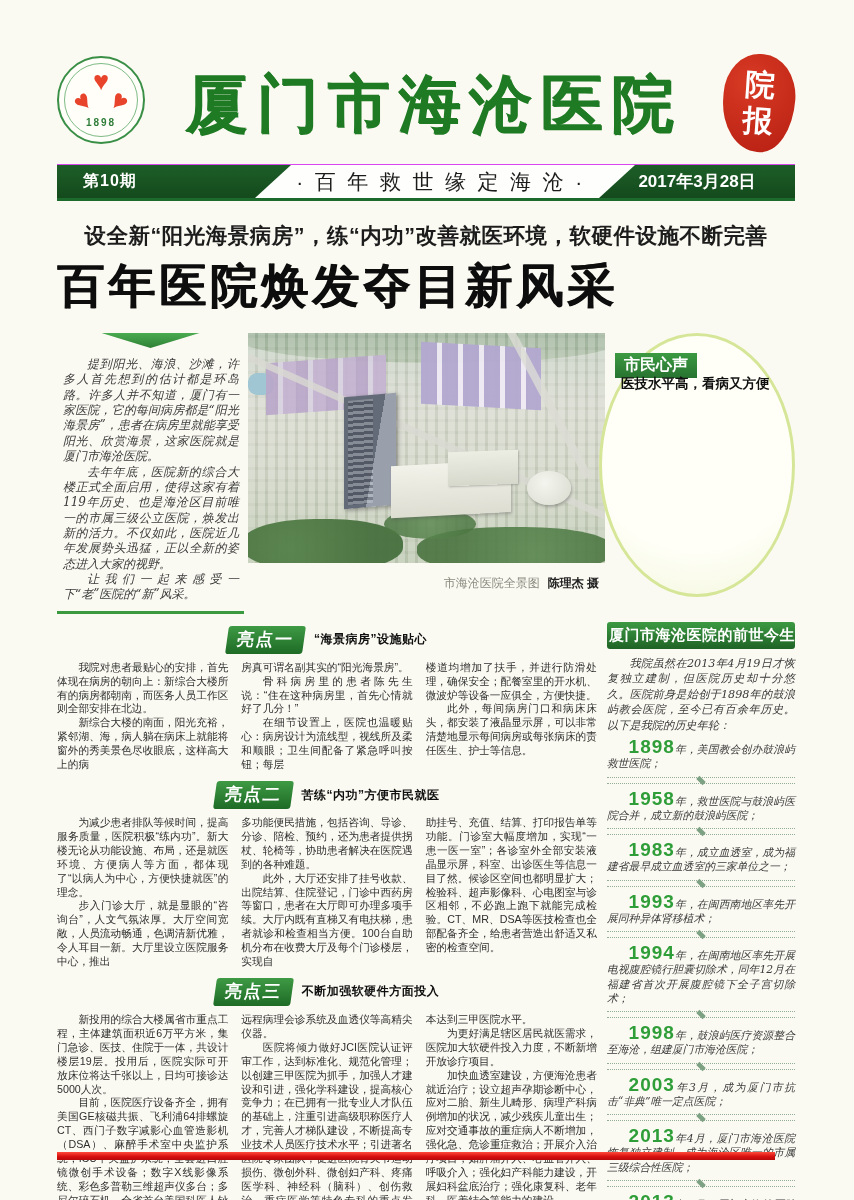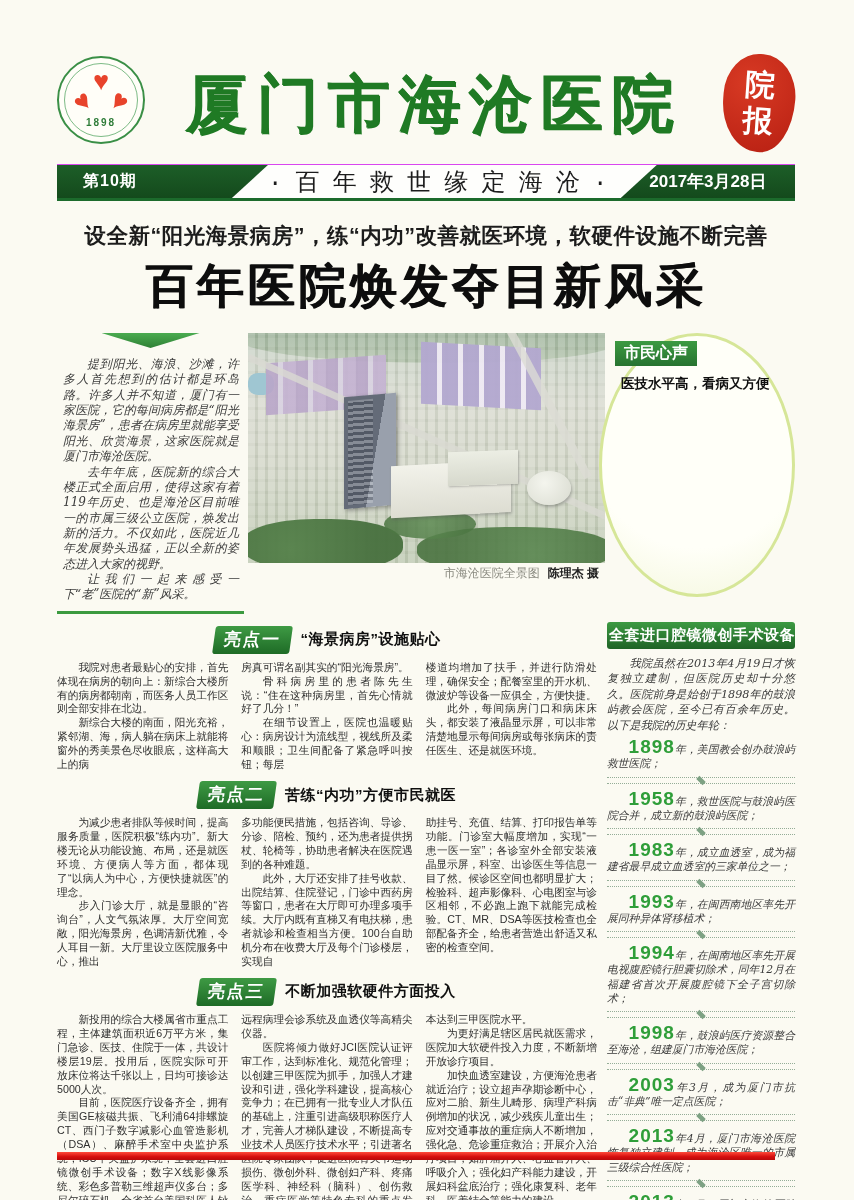--- a/index.html
+++ b/index.html
@@ -15,26 +15,26 @@
   .logo .h1{top:10px;left:50%;transform:translateX(-50%);}
   .logo .h2{top:30px;left:16px;transform:rotate(-40deg);}
   .logo .h3{top:30px;right:16px;transform:rotate(40deg);}
   .logo .yr{position:absolute;bottom:14px;width:100%;text-align:center;font-size:10px;color:#2f7d39;letter-spacing:2px;font-weight:bold;}
   .mast-title{flex:1;text-align:center;font-family:"DejaVu Serif",serif;font-weight:900;font-size:62px;color:#1f7a24;letter-spacing:9px;line-height:104px;white-space:nowrap;text-shadow:1px 1px 0 #1f7a24;}
   .seal{width:72px;height:98px;background:radial-gradient(circle at 35% 30%,#d83a24,#b71f12);border-radius:50% 50% 46% 54%/44% 46% 58% 54%;transform:rotate(4deg);color:#fff;display:flex;flex-direction:column;align-items:center;justify-content:center;font-family:"DejaVu Serif",serif;font-weight:900;font-size:30px;line-height:1.2;flex:none;margin-top:2px;}
 
   
   .issuebar{margin-top:2px;position:relative;height:33px;border-top:1px solid #d946ef;border-bottom:3px solid #1c6b2c;background:#fefefc;display:flex;align-items:stretch;}
   .issuebar .seg-left{width:208px;background:linear-gradient(#1d5e28,#144a1c);color:#fff;clip-path:polygon(0 0,100% 0,calc(100% - 36px) 100%,0 100%);display:flex;align-items:center;padding-left:26px;font-size:16px;font-weight:bold;letter-spacing:1px;}
-  .issuebar .seg-mid{flex:1;align-self:center;text-align:center;font-family:Liberation Mono, monospace;font-size:24px;color:#1c1c1c;letter-spacing:0.55em;white-space:nowrap;}
+  .issuebar .seg-mid{flex:1;align-self:center;text-align:center;font-family:Liberation Sans, sans-serif;font-size:21px;color:#1c1c1c;letter-spacing:0.55em;white-space:nowrap;}
   .issuebar .seg-right{width:196px;background:linear-gradient(#1d5e28,#144a1c);color:#fff;clip-path:polygon(36px 0,100% 0,100% 100%,0 100%);display:flex;align-items:center;justify-content:center;font-size:17px;font-weight:bold;}
 
   
   .kicker{margin-top:20px;text-align:center;font-size:21.5px;color:#1c1c1c;font-weight:600;letter-spacing:0.5px;white-space:nowrap;}
-  .bigtitle{text-align:center;font-family:"DejaVu Serif",serif;font-weight:900;font-size:47px;color:#0d0d0d;letter-spacing:4px;margin-top:5px;white-space:nowrap;text-shadow:1px 0 0 #0d0d0d;}
+  .bigtitle{text-align:left;font-family:"DejaVu Serif",serif;font-weight:900;font-size:47px;color:#0d0d0d;letter-spacing:4px;margin-top:5px;white-space:nowrap;text-shadow:1px 0 0 #0d0d0d;}
 
   
   .mainrow{display:flex;margin-top:15px;position:relative;}
   .introbox{width:176px;flex:none;position:relative;padding:24px 5px 8px 6px;border-bottom:3px solid #3b9a3f;}
   .ribbon{position:absolute;top:0;left:50%;transform:translateX(-50%);width:98px;height:15px;background:linear-gradient(#4aab50,#2f8035);clip-path:polygon(0 0,100% 0,50% 100%);}
   .intro-text p{font-family:"DejaVu Serif",serif;font-style:italic;font-size:12px;line-height:1.28;text-indent:2em;margin:0;color:#3a3a3a;text-align:justify;}
 
   .photocol{flex:1;margin-left:4px;min-width:0;}
   .photo{width:100%;height:230px;position:relative;overflow:hidden;background:linear-gradient(180deg,#c4cfc2 0%,#ccd3c6 14%,#d6d8cc 32%,#cfd3c3 62%,#bac6ad 100%);}
   .ph-mountains{position:absolute;top:-14px;left:-10px;right:-10px;height:44px;background:linear-gradient(#8aa489,#a8bba0);border-radius:0 0 45% 55%;opacity:.85;}
@@ -45,38 +45,38 @@
   .ph-road1{position:absolute;top:50%;left:-20px;width:130%;height:7px;background:#d9d9d2;transform:rotate(24deg);opacity:.8;}
   .ph-road2{position:absolute;top:20%;right:-40px;width:60%;height:8px;background:#dcdcd4;transform:rotate(62deg);opacity:.8;}
   .ph-green1{position:absolute;bottom:-8px;left:-6px;width:45%;height:52px;background:radial-gradient(circle at 30% 60%,#55814a,#47703e 70%);border-radius:45%;opacity:.95;}
   .ph-green2{position:absolute;bottom:-10px;right:-8px;width:55%;height:46px;background:radial-gradient(circle at 60% 60%,#5a8750,#4a7340 70%);border-radius:45%;opacity:.9;}
   .ph-green3{position:absolute;bottom:24px;left:38%;width:26%;height:30px;background:radial-gradient(circle,#5d8a52,#4d7743 75%);border-radius:50%;opacity:.85;}
   .ph-tower{position:absolute;top:62px;left:27%;width:52px;height:112px;background:linear-gradient(100deg,#646b78 58%,#99a0ac 58%);transform:skewY(-5deg);box-shadow:2px 2px 4px rgba(60,60,60,.45);}
   .ph-tower::before{content:"";position:absolute;inset:4px 45% 4px 4px;background:repeating-linear-gradient(0deg,rgba(255,255,255,.22) 0 3px,rgba(30,35,45,.25) 3px 6px);}
   .ph-podium{position:absolute;top:130px;left:40%;width:120px;height:52px;background:linear-gradient(#f2f2ea,#ddddd2);box-shadow:1px 2px 3px rgba(90,90,90,.4);transform:skewY(-3deg);}
   .ph-podium2{position:absolute;top:118px;left:56%;width:70px;height:34px;background:linear-gradient(#eceee4,#d6d8cc);transform:skewY(-2deg);box-shadow:1px 1px 2px rgba(90,90,90,.35);}
   .ph-round{position:absolute;top:138px;right:34px;width:44px;height:34px;background:radial-gradient(circle at 40% 35%,#f4f5ee,#d9dbd0);border-radius:50%;box-shadow:1px 2px 3px rgba(90,90,90,.4);}
-  .caption{text-align:right;font-size:12px;margin-top:2px;color:#8a8a80;padding-right:6px;white-space:nowrap;}
+  .caption{text-align:right;font-size:12px;margin-top:12px;color:#8a8a80;padding-right:6px;white-space:nowrap;}
   .caption .credit{color:#222;font-weight:bold;margin-left:8px;}
 
   
   .voice{width:196px;flex:none;position:relative;height:264px;margin-left:-6px;z-index:3;}
   .voice-oval{position:absolute;inset:0;border-radius:50%;border:3px solid #d6e698;background:radial-gradient(circle at 50% 40%,#fffff8 60%,#f4f7dd);}
-  .voice-tag{position:absolute;top:8px;left:16px;background:linear-gradient(#3c9a42,#277330);color:#fff;font-weight:bold;font-size:16px;padding:2px 9px;z-index:2;}
+  .voice-tag{position:absolute;top:20px;left:16px;background:linear-gradient(#3c9a42,#277330);color:#fff;font-weight:bold;font-size:16px;padding:2px 9px;z-index:2;}
   .voice-title{position:absolute;top:42px;left:22px;right:8px;font-weight:bold;font-size:13.5px;color:#101010;z-index:2;white-space:nowrap;}
   .voice-body{position:absolute;top:64px;left:13px;right:11px;bottom:6px;overflow:hidden;z-index:2;}
   .voice-body p{font-family:"DejaVu Serif",serif;font-style:italic;font-size:10.2px;line-height:1.34;text-indent:2em;margin:0;color:#3c3c3c;text-align:justify;}
 
   
   .bottomrow{display:flex;margin-top:8px;align-items:flex-start;}
   .leftcols{width:540px;flex:none;}
   .section{margin-bottom:9px;}
   .sec-head{display:flex;align-items:center;justify-content:center;gap:10px;margin:4px 0 7px;}
   .badge{background:linear-gradient(#3e9a44,#1e6b26);color:#fff;font-weight:bold;font-size:17px;padding:2px 10px 3px;border-radius:3px;transform:skewX(-8deg);letter-spacing:2px;}
-  .sec-title{font-weight:bold;font-size:15px;color:#0f0f0f;letter-spacing:0.5px;}
+  .sec-title{font-weight:bold;font-size:12px;color:#0f0f0f;letter-spacing:0.5px;}
   .cols{display:flex;gap:13px;}
   .col{flex:1;font-size:10.7px;line-height:1.3;text-align:justify;color:#2e2e2e;min-width:0;}
   .col p{margin:0;text-indent:2em;}
   .col.cont p:first-child{text-indent:0;}
 
   .histcol{width:188px;margin-left:10px;flex:none;}
   .hist-head{background:linear-gradient(#3c9a42,#1f6326);color:#fff;font-weight:bold;font-size:15px;text-align:center;padding:4px 2px;border-radius:3px;letter-spacing:0.5px;white-space:nowrap;}
   .hist-intro p{font-family:"DejaVu Serif",serif;font-style:italic;font-size:11.2px;line-height:1.38;text-indent:2em;margin:7px 0 4px;color:#3a3a3a;text-align:justify;}
   .event{font-family:"DejaVu Serif",serif;font-style:italic;font-size:10.8px;line-height:1.32;color:#3a3a3a;text-align:justify;}
   .event p{margin:0;text-indent:2em;}
@@ -170,34 +170,34 @@
                 <p>我院对患者最贴心的安排，首先体现在病房的朝向上：新综合大楼所有的病房都朝南，而医务人员工作区则全部安排在北边。</p>
                 <p>新综合大楼的南面，阳光充裕，紧邻湖、海，病人躺在病床上就能将窗外的秀美景色尽收眼底，这样高大上的病</p>
               </div>
             <div class="col cont">
                 <p>房真可谓名副其实的“阳光海景房”。</p>
                 <p>骨科病房里的患者陈先生说：“住在这种病房里，首先心情就好了几分！”</p>
                 <p>在细节设置上，医院也温暖贴心：病房设计为流线型，视线所及柔和顺眼；卫生间配备了紧急呼叫按钮；每层</p>
               </div>
             <div class="col cont">
                 <p>楼道均增加了扶手，并进行防滑处理，确保安全；配餐室里的开水机、微波炉等设备一应俱全，方便快捷。</p>
-                <p>此外，每间病房门口和病床床头，都安装了液晶显示屏，可以非常清楚地显示每间病房或每张病床的责任医生、还是就医环境。</p>
+                <p>此外，每间病房门口和病床床头，都安装了液晶显示屏，可以非常清楚地显示每间病房或每张病床的责任医生、护士等信息。</p>
               </div>
           </div>
         </div>
 
         <div class="section">
           <div class="sec-head">
             <span class="badge">亮点二</span>
             <span class="sec-title">苦练“内功”方便市民就医</span>
           </div>
           <div class="cols">
             <div class="col">
                 <p>为减少患者排队等候时间，提高服务质量，医院积极“练内功”。新大楼无论从功能设施、布局，还是就医环境、方便病人等方面，都体现了“以病人为中心，方便快捷就医”的理念。</p>
-                <p>步入门诊大厅，就是显眼的“咨询台”，人文气氛浓厚。大厅空间宽敞，阳光海景房，色调清新优雅，令人耳目一新。大厅里设立医院服务中心，推出</p>
+                <p>步入门诊大厅，就是显眼的“咨询台”，人文气氛浓厚。大厅空间宽敞，人员流动畅通，色调清新优雅，令人耳目一新。大厅里设立医院服务中心，推出</p>
               </div>
             <div class="col cont">
                 <p>多功能便民措施，包括咨询、导诊、分诊、陪检、预约，还为患者提供拐杖、轮椅等，协助患者解决在医院遇到的各种难题。</p>
                 <p>此外，大厅还安排了挂号收款、出院结算、住院登记，门诊中西药房等窗口，患者在大厅即可办理多项手续。大厅内既有直梯又有电扶梯，患者就诊和检查相当方便。100台自助机分布在收费大厅及每个门诊楼层，实现自</p>
               </div>
             <div class="col cont">
                 <p>助挂号、充值、结算、打印报告单等功能。门诊室大幅度增加，实现“一患一医一室”；各诊室外全部安装液晶显示屏，科室、出诊医生等信息一目了然。候诊区空间也都明显扩大；检验科、超声影像科、心电图室与诊区相邻，不必跑上跑下就能完成检验。CT、MR、DSA等医技检查也全部配备齐全，给患者营造出舒适又私密的检查空间。</p>
               </div>
           </div>
         </div>
@@ -220,21 +220,21 @@
                 <p>本达到三甲医院水平。</p>
                 <p>为更好满足辖区居民就医需求，医院加大软硬件投入力度，不断新增开放诊疗项目。</p>
                 <p>加快血透室建设，方便海沧患者就近治疗；设立超声孕期诊断中心，应对二胎、新生儿畸形、病理产科病例增加的状况，减少残疾儿童出生；应对交通事故的重症病人不断增加，强化急、危诊重症救治；开展介入治疗项目，如肿瘤介入、心血管介入、呼吸介入；强化妇产科能力建设，开展妇科盆底治疗；强化康复科、老年科、医养结合等能力的建设。</p>
               </div>
           </div>
         </div>
 
       </div>
 
       <div class="histcol">
-        <div class="hist-head">全套进口腔镜微创手术设备</div>
+        <div class="hist-head">厦门市海沧医院的前世今生</div>
         <div class="hist-intro">
             <p>我院虽然在2013年4月19日才恢复独立建制，但医院历史却十分悠久。医院前身是始创于1898年的鼓浪屿教会医院，至今已有百余年历史。以下是我院的历史年轮：</p>
           </div>
 
         <div class="event">
             <p><span class="yr">1898</span><span>年，美国教会创办鼓浪屿救世医院；</span></p>
           </div>
         <div class="divider"></div>
         <div class="event">
             <p><span class="yr">1958</span><span>年，救世医院与鼓浪屿医院合并，成立新的鼓浪屿医院；</span></p>

